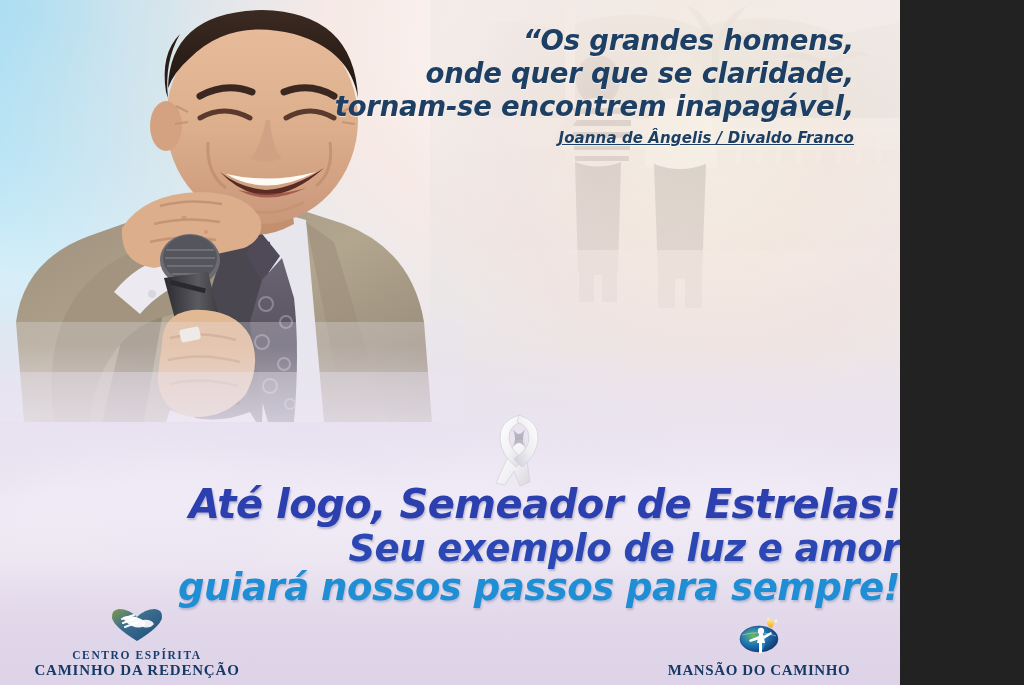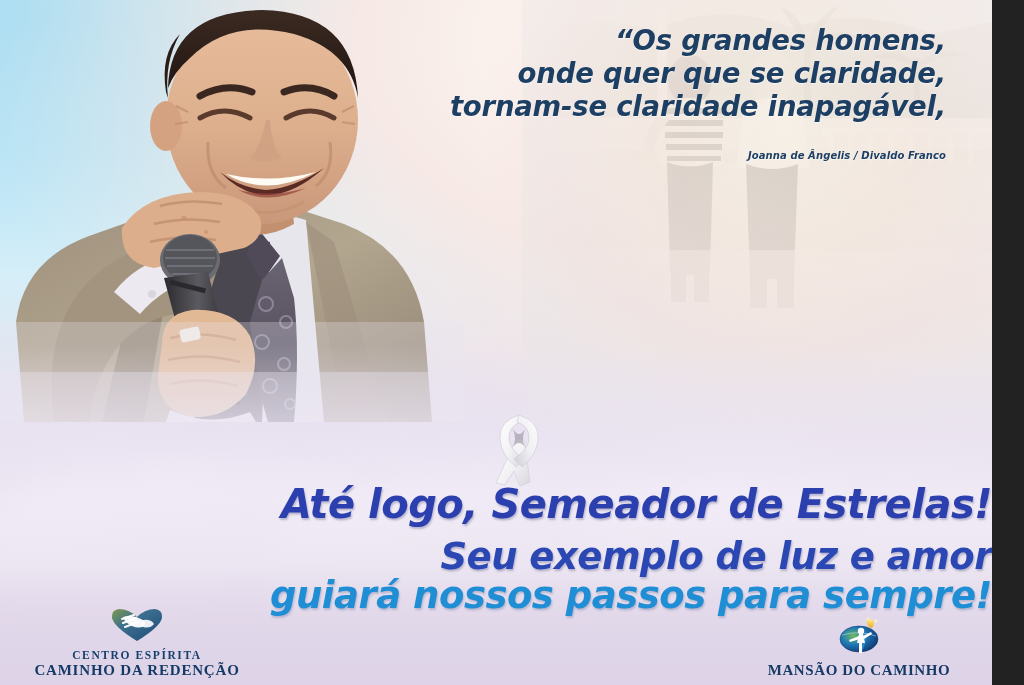--- a/index.html
+++ b/index.html
@@ -1,18 +1,18 @@
 <!DOCTYPE html>
 <html><head>
 <meta charset="utf-8">
 <style>
   html,body{margin:0;padding:0;background:#222;}
   #poster{
     position:relative;
-    width:992px;height:685px;
+    width:900px;height:685px;
     overflow:hidden;
     font-family:"DejaVu Sans","Liberation Sans",sans-serif;
     background:#fef9c3;
   }
 
   
   .bg-sky{
     position:absolute;inset:0;
     background:
       radial-gradient(130% 95% at 88% 6%, #ffffff 0%, #fdf6f1 22%, #f6e9e6 40%, rgba(236,226,234,0) 72%),
@@ -56,49 +56,50 @@
   }
   .quote-line{
     font-style:italic;font-weight:700;
     font-size:27.5px;line-height:33px;
     letter-spacing:-.2px;
     color:#1d3f64;
     white-space:nowrap;
     text-shadow:0 1px 1px rgba(255,255,255,.6);
   }
   .quote-attr{
-    margin-top:27px;
+    margin-top:6px;
     font-style:italic;font-weight:700;
-    font-size:10px;letter-spacing:.1px;
+    font-size:15px;letter-spacing:.1px;
     color:#1d3f64;
     text-shadow:0 1px 1px rgba(255,255,255,.6);
+    text-decoration:underline;
   }
 
   
   .ribbon{position:absolute;left:483px;top:409px;width:72px;height:82px;}
 
   
   .headline{
     position:absolute;left:0;right:0;top:484px;text-align:center;
   }
   .hl{
     font-style:italic;font-weight:700;
     letter-spacing:-.5px;
     line-height:1.0;
     white-space:nowrap;
     text-align:right;
   }
   .hl1{font-size:40px;color:#2b3fae;text-shadow:1px 2px 2px rgba(120,120,160,.45);}
-  .hl2{font-size:37px;color:#2b47b4;margin-top:14px;text-shadow:1px 2px 2px rgba(120,120,160,.45);}
+  .hl2{font-size:37px;color:#2b47b4;margin-top:6px;text-shadow:1px 2px 2px rgba(120,120,160,.45);}
   .hl3{font-size:37px;color:#1f8ed4;margin-top:2px;text-shadow:1px 2px 2px rgba(130,140,175,.45);}
 
   
   .logo{position:absolute;bottom:6px;text-align:center;font-family:Liberation Serif, serif;}
   .logo-left{left:12px;width:250px;}
-  .logo-right{right:8px;width:250px;}
+  .logo-right{right:16px;width:250px;}
   .logo-mark{display:block;margin:0 auto 3px;}
   .logo-t1{font-size:11.5px;font-weight:700;letter-spacing:1.6px;color:#173f6e;line-height:13px;}
   .logo-t2{font-size:15px;font-weight:700;letter-spacing:.8px;color:#163a66;line-height:17px;}
   .logo-single{font-size:15px;font-weight:700;letter-spacing:.6px;color:#163a66;line-height:17px;}
 </style>
 </head>
 <body>
 
 <div id="poster">
 
@@ -324,21 +325,21 @@
     <div class="cl v" style="left:20px;bottom:150px;width:200px;height:90px;opacity:.45"></div>
     <div class="cl v" style="left:300px;bottom:165px;width:230px;height:80px;opacity:.4"></div>
     <div class="cl v" style="left:620px;bottom:170px;width:220px;height:80px;opacity:.38"></div>
   </div>
   <div class="cloud-fade"></div>
   <div class="bottom-band"></div>
 
   <div class="quote">
     <div class="quote-line">“Os grandes homens,</div>
     <div class="quote-line">onde quer que se claridade,</div>
-    <div class="quote-line">tornam-se claridade inapagável,</div>
+    <div class="quote-line">tornam-se encontrem inapagável,</div>
     <div class="quote-attr">Joanna de Ângelis / Divaldo Franco</div>
   </div>
 
   <div class="ribbon">
     <svg width="72" height="82" viewBox="0 0 72 82" xmlns="http://www.w3.org/2000/svg">
       <defs>
         <linearGradient id="ribL" x1="0" y1="0" x2="1" y2="1">
           <stop offset="0%" stop-color="#ffffff"></stop>
             <stop offset="55%" stop-color="#f2f1f4"></stop>
             <stop offset="100%" stop-color="#d9d7de"></stop>

